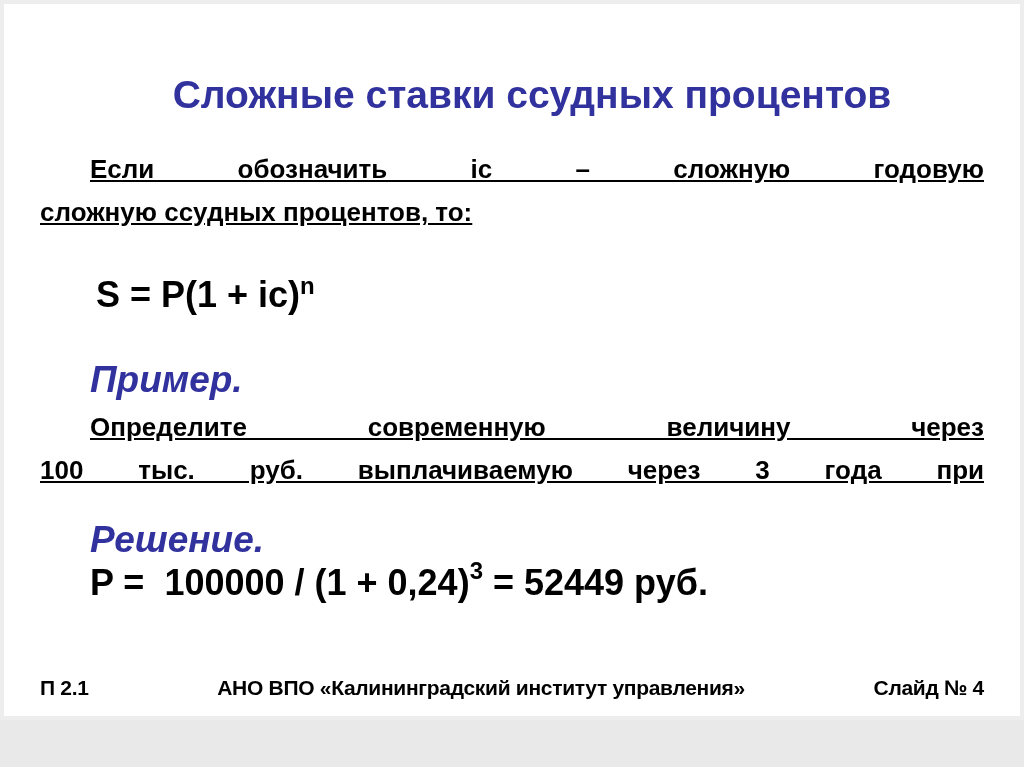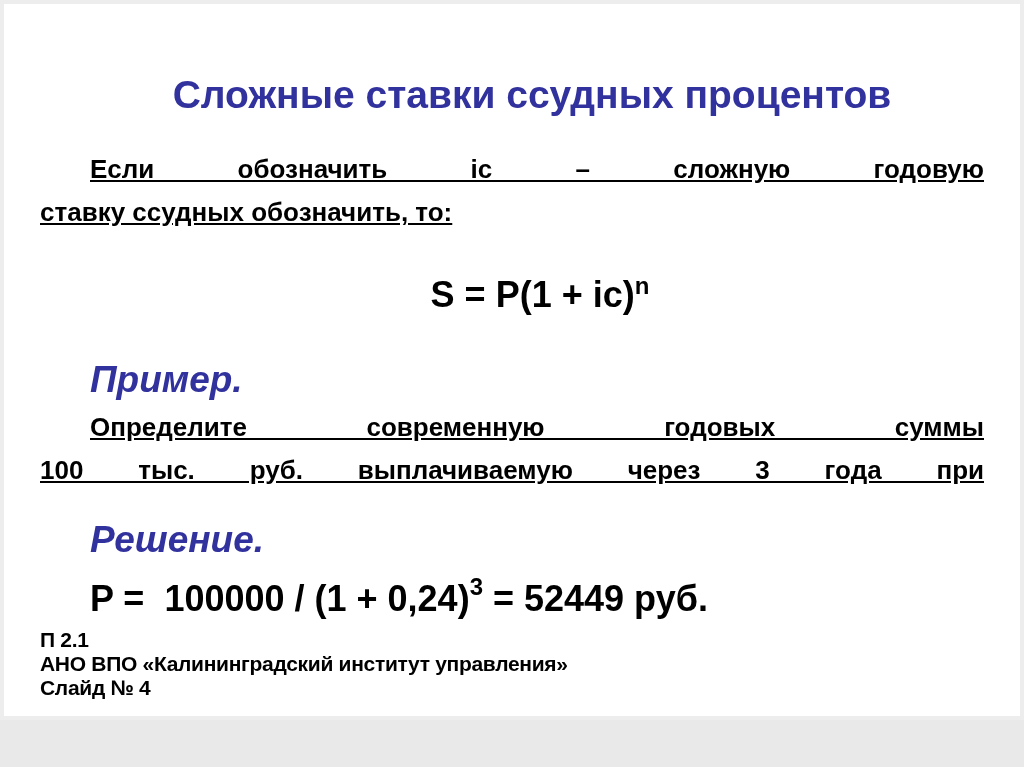--- a/index.html
+++ b/index.html
@@ -49,40 +49,40 @@
     text-align-last: justify;
   }
   .indent {
     padding-left: 50px;
   }
   .formula {
     margin: 38px 36px 16px 36px;
     padding-left: 56px;
     font-size: 36px;
     line-height: 46px;
-    text-align: center;
+    text-align: left;
   }
   .formula sup {
     font-size: 24px;
     vertical-align: 13px;
     line-height: 0;
   }
   .heading-blue {
     margin: 0 36px;
     padding-left: 50px;
     font-size: 37px;
     line-height: 43px;
     color: #32329e;
     font-style: italic;
     font-weight: bold;
   }
   .heading-example { margin-top: 40px; }
   .heading-solution { margin-top: 26px; }
   .solution-line {
-    margin: 16px 36px;
+    margin: 0 36px;
     padding-left: 50px;
     font-size: 36px;
     line-height: 43px;
   }
   .solution-line sup {
     font-size: 24px;
     vertical-align: 16px;
     line-height: 0;
   }
   .pre {
@@ -93,44 +93,43 @@
     left: 36px;
     right: 36px;
     bottom: 16px;
     display: flex;
     justify-content: space-between;
     align-items: baseline;
     font-size: 21px;
     font-weight: bold;
     letter-spacing: -0.3px;
     color: #000000;
-    flex-direction: column;
   }
 </style>
 </head>
 <body>
 
 <div class="stage">
   <div class="slide">
 
     <h1 class="title">Сложные ставки ссудных процентов</h1>
 
     <p class="para">
       <span class="line jl indent">Если обозначить ic – сложную годовую</span>
-      <span class="line">ставку ссудных обозначить, то:</span>
+      <span class="line">сложную ссудных процентов, то:</span>
     </p>
 
     <div class="formula">
       <span class="pre">S = P(1 + ic)</span><sup>n</sup>
     </div>
 
     <div class="heading-blue heading-example">Пример.</div>
 
     <p class="para para-2">
-      <span class="line jl indent">Определите современную годовых суммы</span>
+      <span class="line jl indent">Определите современную величину через</span>
       <span class="line jl">100 тыс. руб. выплачиваемую через 3 года при</span>
     </p>
 
     <div class="heading-blue heading-solution">Решение.</div>
 
     <div class="solution-line">
       <span class="pre">P =  100000 / (1 + 0,24)</span><sup>3</sup><span class="pre"> = 52449 руб.</span>
     </div>
 
     <div class="footer">

